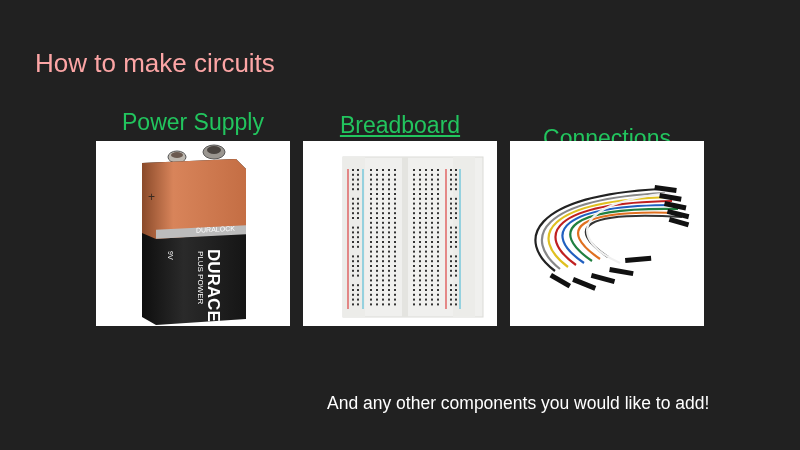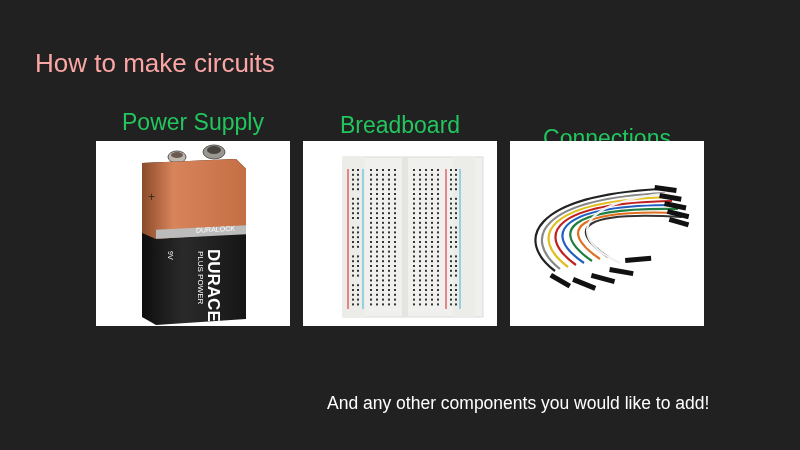--- a/index.html
+++ b/index.html
@@ -11,21 +11,21 @@
   .footer { position:absolute; left:327px; top:393px; font-size:17.5px; color:#ffffff; }
   svg { display:block; }
 </style>
 </head>
 <body>
 
 <div>
   <div class="title">How to make circuits</div>
 
   <div class="label" style="left:96px; top:109px;">Power Supply</div>
-  <div class="label" style="left:303px; top:112px;">Breadboard</div>
+  <div class="label" style="left:303px; top:112px;text-decoration:underline;">Breadboard</div>
   <div class="label" style="left:510px; top:125px;">Connections</div>
 
   <div class="imgbox" style="left:96px;">
     <svg width="194" height="185" viewBox="0 0 194 185">
       <defs>
         <linearGradient id="cop" x1="0" x2="1">
           <stop offset="0" stop-color="#8a4a2a"></stop>
             <stop offset="0.3" stop-color="#d8845a"></stop>
             <stop offset="1" stop-color="#c46e44"></stop>
         </linearGradient>

